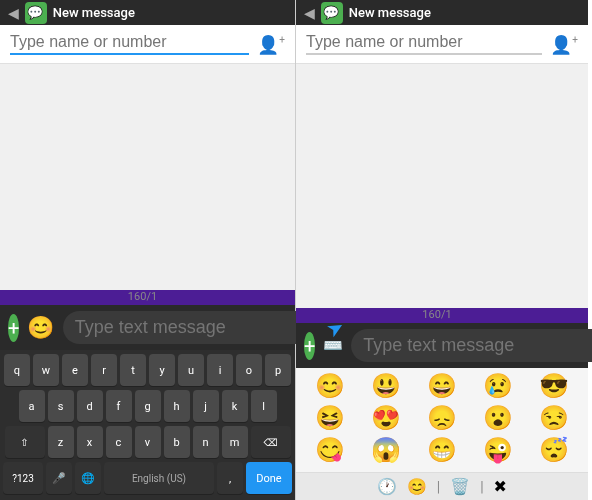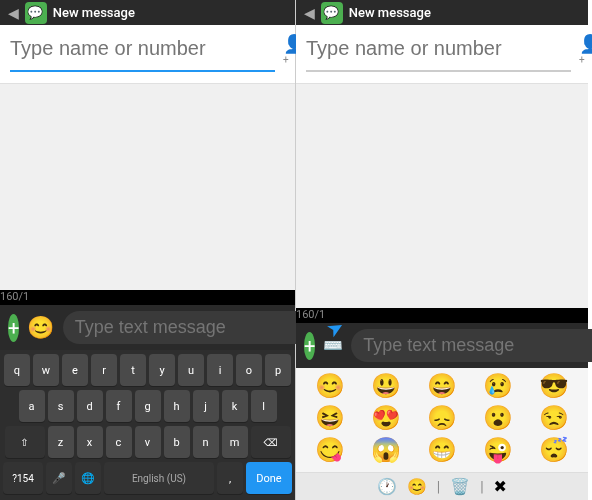--- a/index.html
+++ b/index.html
@@ -57,41 +57,41 @@
       padding: 8px 10px;
       display: flex;
       align-items: center;
       border-bottom: 1px solid #e0e0e0;
     }
     .to-input {
       flex: 1;
       border: none;
       border-bottom: 2px solid #2196f3;
       outline: none;
-      font-size: 20px;
+      font-size: 16px;
       color: #555;
-      padding-bottom: 10px;
+      padding-bottom: 2px;
       background: transparent;
     }
     .add-contact-icon {
       margin-left: 8px;
       color: #888;
       font-size: 18px;
     }
 
     
     .message-area {
       flex: 1;
       background: #f0f0f0;
     }
 
     
     .char-count {
-      background: #000000;
-      text-align: left;
+      background: #4c1d95;
+      text-align: center;
       padding-right: 10px;
       font-size: 11px;
       color: #888;
       padding-bottom: 2px;
     }
 
     
     .compose-bar {
       background: #2a2a2a;
       display: flex;
@@ -298,21 +298,21 @@
         <div class="key">z</div>
         <div class="key">x</div>
         <div class="key">c</div>
         <div class="key">v</div>
         <div class="key">b</div>
         <div class="key">n</div>
         <div class="key">m</div>
         <div class="key dark wide">⌫</div>
       </div>
       <div class="keyboard-bottom-row">
-        <div class="key dark wide">?154</div>
+        <div class="key dark wide">?123</div>
         <div class="key dark">🎤</div>
         <div class="key dark">🌐</div>
         <div class="key space dark">English (US)</div>
         <div class="key dark">,</div>
         <div class="key blue">Done</div>
       </div>
     </div>
 
   </div>
 

